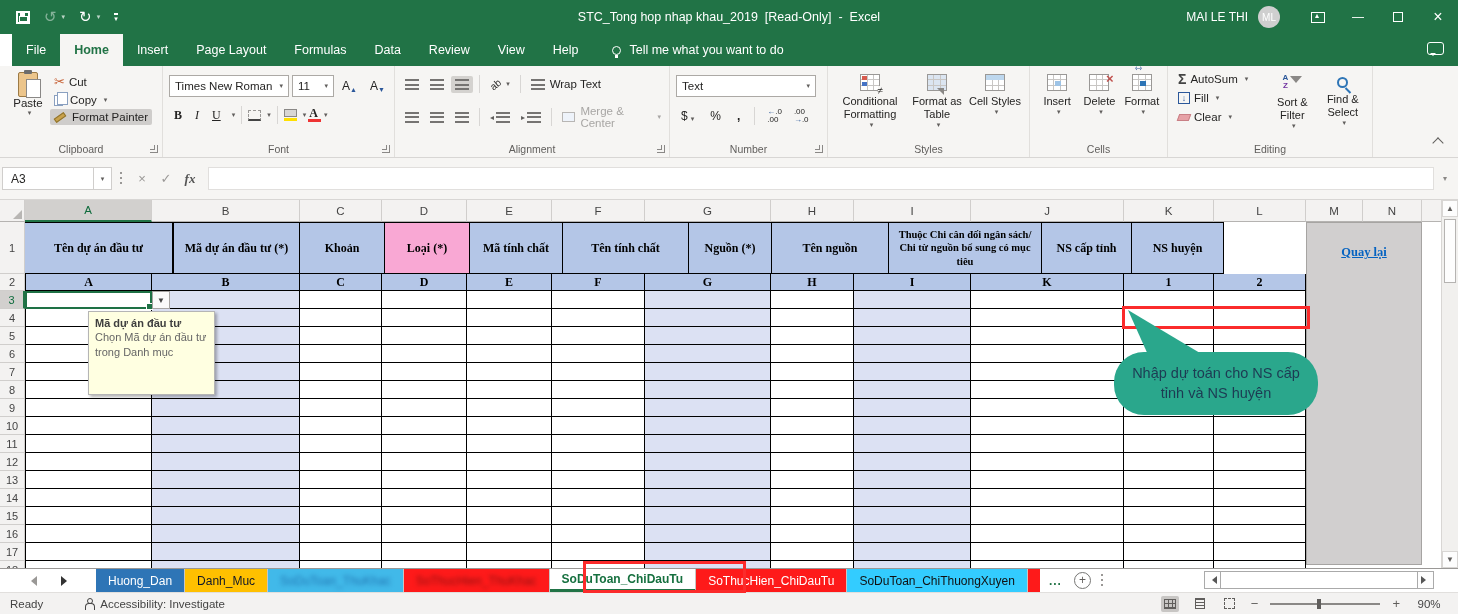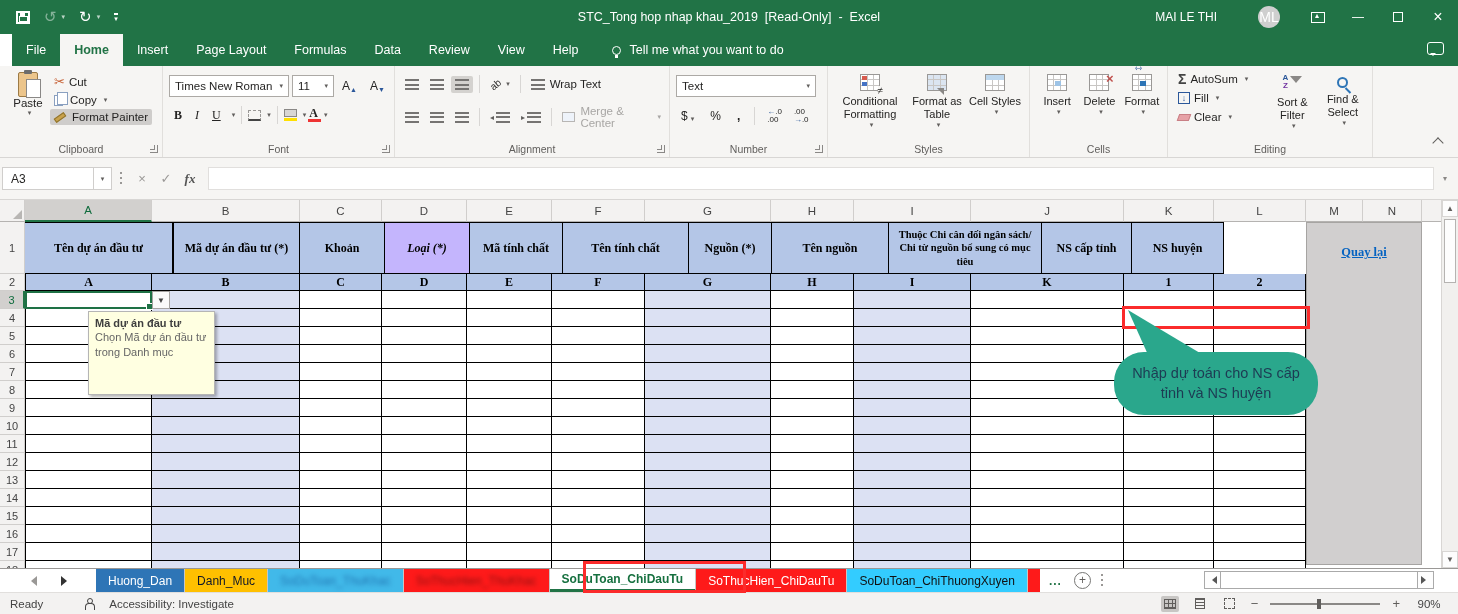--- a/index.html
+++ b/index.html
@@ -13,22 +13,22 @@
   .ico-save{width:14px;height:13px;border:2px solid #fff;position:relative;}
   .ico-save::before{content:"";position:absolute;left:2px;top:0;width:5px;height:4px;background:#fff;}
   .ico-save::after{content:"";position:absolute;left:1px;bottom:0;width:7px;height:4px;border:1px solid #fff;}
   .qat-undo{color:rgba(255,255,255,.45);font-size:15px;}
   .qat-redo{color:#fff;font-size:15px;}
   .qat-caret{color:rgba(255,255,255,.7);font-size:7px;margin-left:-9px;}
   .ico-qatmore{border-top:2px solid #fff;color:#fff;font-size:7px;line-height:6px;padding-top:1px;}
   .tb-title{position:absolute;left:50%;transform:translateX(-50%);font-size:12.5px;white-space:pre;}
   .tb-right{margin-left:auto;display:flex;align-items:center;height:100%;}
   .tb-user{font-size:12px;margin-right:10px;}
-  .avatar{width:22px;height:22px;border-radius:50%;background:#cfcfcf;color:#fff;font-size:14px;
-          display:flex;align-items:center;justify-content:center;margin-right:18px;margin-left:31px;}
+  .avatar{width:22px;height:22px;border-radius:50%;background:#cfcfcf;color:#fff;font-size:10px;
+          display:flex;align-items:center;justify-content:center;margin-right:18px;}
   .winbtn{width:40px;height:100%;display:flex;align-items:center;justify-content:center;color:#fff;}
   .ico-ribopts{width:14px;height:11px;border:1px solid #fff;position:relative;}
   .ico-ribopts::after{content:"▴";position:absolute;left:3px;top:-2px;font-size:8px;color:#fff;}
   .ico-maxi{width:10px;height:10px;border:1px solid #fff;}
 
   
   .tabrow{position:absolute;left:12px;top:34px;right:0;height:32px;background:#217346;display:flex;align-items:stretch;}
   .rtab{padding:0 14px;display:flex;align-items:center;color:#fff;font-size:12.5px;}
   .rtab.sel{background:#f6f5f3;color:#217346;font-weight:bold;}
   .tellme{display:flex;align-items:center;gap:8px;color:#fff;margin-left:20px;font-size:12.5px;}
@@ -181,21 +181,21 @@
   .hscroll{position:absolute;right:24px;top:571px;height:18px;display:flex;z-index:5;}
   .hs-btn{width:17px;border:1px solid #aaa;background:#fdfdfd;display:flex;align-items:center;justify-content:center;}
   .hs-track{width:196px;border:1px solid #aaa;border-left:none;border-right:none;background:#fff;}
   .tri-l2{width:0;height:0;border:4px solid transparent;border-right:5px solid #555;}
   .tri-r2{width:0;height:0;border:4px solid transparent;border-left:5px solid #555;}
 
   
   .statusbar{position:absolute;left:0;top:592px;right:0;height:22px;background:#f3f2f1;border-top:1px solid #e1dfdd;
              display:flex;align-items:center;font-size:11.5px;color:#444;}
   .sb-ready{margin-left:10px;}
-  .sb-acc{display:flex;align-items:center;gap:14px;margin-left:40px;}
+  .sb-acc{display:flex;align-items:center;gap:5px;margin-left:40px;}
   .views{margin-left:auto;display:flex;align-items:center;gap:12px;margin-right:12px;}
   .vicon{width:18px;height:16px;display:flex;align-items:center;justify-content:center;border-radius:2px;}
   .vicon.active{background:#c8c6c4;}
   .vi-grid{width:12px;height:10px;border:1px solid #605e5c;
            background:repeating-linear-gradient(to right,transparent 0 3px,#605e5c 3px 4px),
                       repeating-linear-gradient(to bottom,transparent 0 3px,#605e5c 3px 4px);}
   .vi-page{width:10px;height:11px;border:1px solid #605e5c;background:linear-gradient(#605e5c 0 1px,transparent 1px) 0 3px/100% 3px repeat-y;}
   .vi-break{width:11px;height:11px;border:1px dashed #605e5c;}
   .ztrack{width:110px;height:2px;background:#8a8886;position:relative;}
   .zthumb{position:absolute;left:42%;top:-4px;width:4px;height:10px;background:#605e5c;}
@@ -503,21 +503,21 @@
         <div class="chead" style="width: 57px;">M</div>
         <div class="chead" style="width: 59px;">N</div>
         <div class="chfill"></div>
       </div>
     <div id="gridrows">
         <div class="grow rtop" style="height: 52px;">
           <div class="rhead">1</div>
           <div class="cell c-hdr" style="width: 148px; background: rgb(180, 198, 231);">Tên dự án đầu tư</div>
           <div class="cell cfirst c-hdr" style="width: 127px; background: rgb(180, 198, 231);">Mã dự án đầu tư (*)</div>
           <div class="cell c-hdr" style="width: 85px; background: rgb(180, 198, 231);">Khoản</div>
-          <div class="cell c-hdr" style="width: 85px; background: #c4b5fd; font-style: italic;">Loại (*)</div>
+          <div class="cell c-hdr" style="width: 85px; background: #f9a8d4;">Loại (*)</div>
           <div class="cell c-hdr" style="width: 93px; background: rgb(180, 198, 231);">Mã tính chất</div>
           <div class="cell c-hdr" style="width: 126px; background: rgb(180, 198, 231);">Tên tính chất</div>
           <div class="cell c-hdr" style="width: 83px; background: rgb(180, 198, 231);">Nguồn (*)</div>
           <div class="cell c-hdr" style="width: 117px; background: rgb(180, 198, 231);">Tên nguồn</div>
           <div class="cell c-hdr smalltxt" style="width: 153px; background: rgb(180, 198, 231);">Thuộc Chi cân đối ngân sách/ Chi từ nguồn bổ sung có mục tiêu</div>
           <div class="cell c-hdr" style="width: 90px; background: rgb(180, 198, 231);">NS cấp tỉnh</div>
           <div class="cell c-hdr" style="width: 92px; background: rgb(180, 198, 231);">NS huyện</div>
         </div>
         <div class="grow" style="height: 17px;">
           <div class="rhead">2</div>

